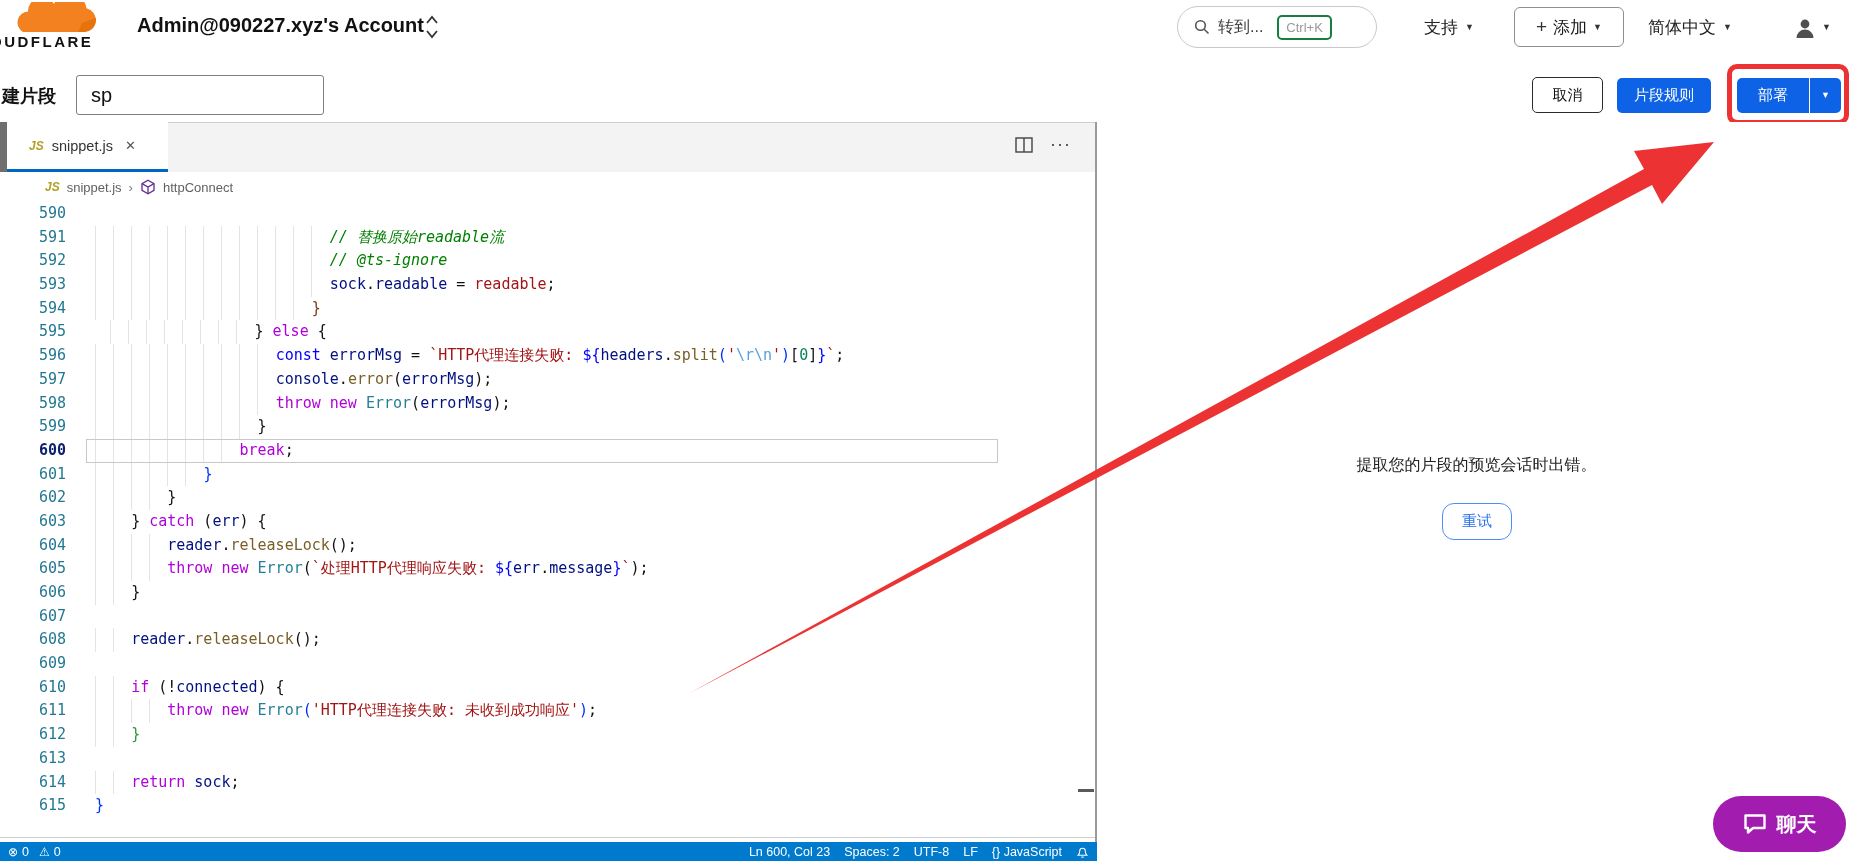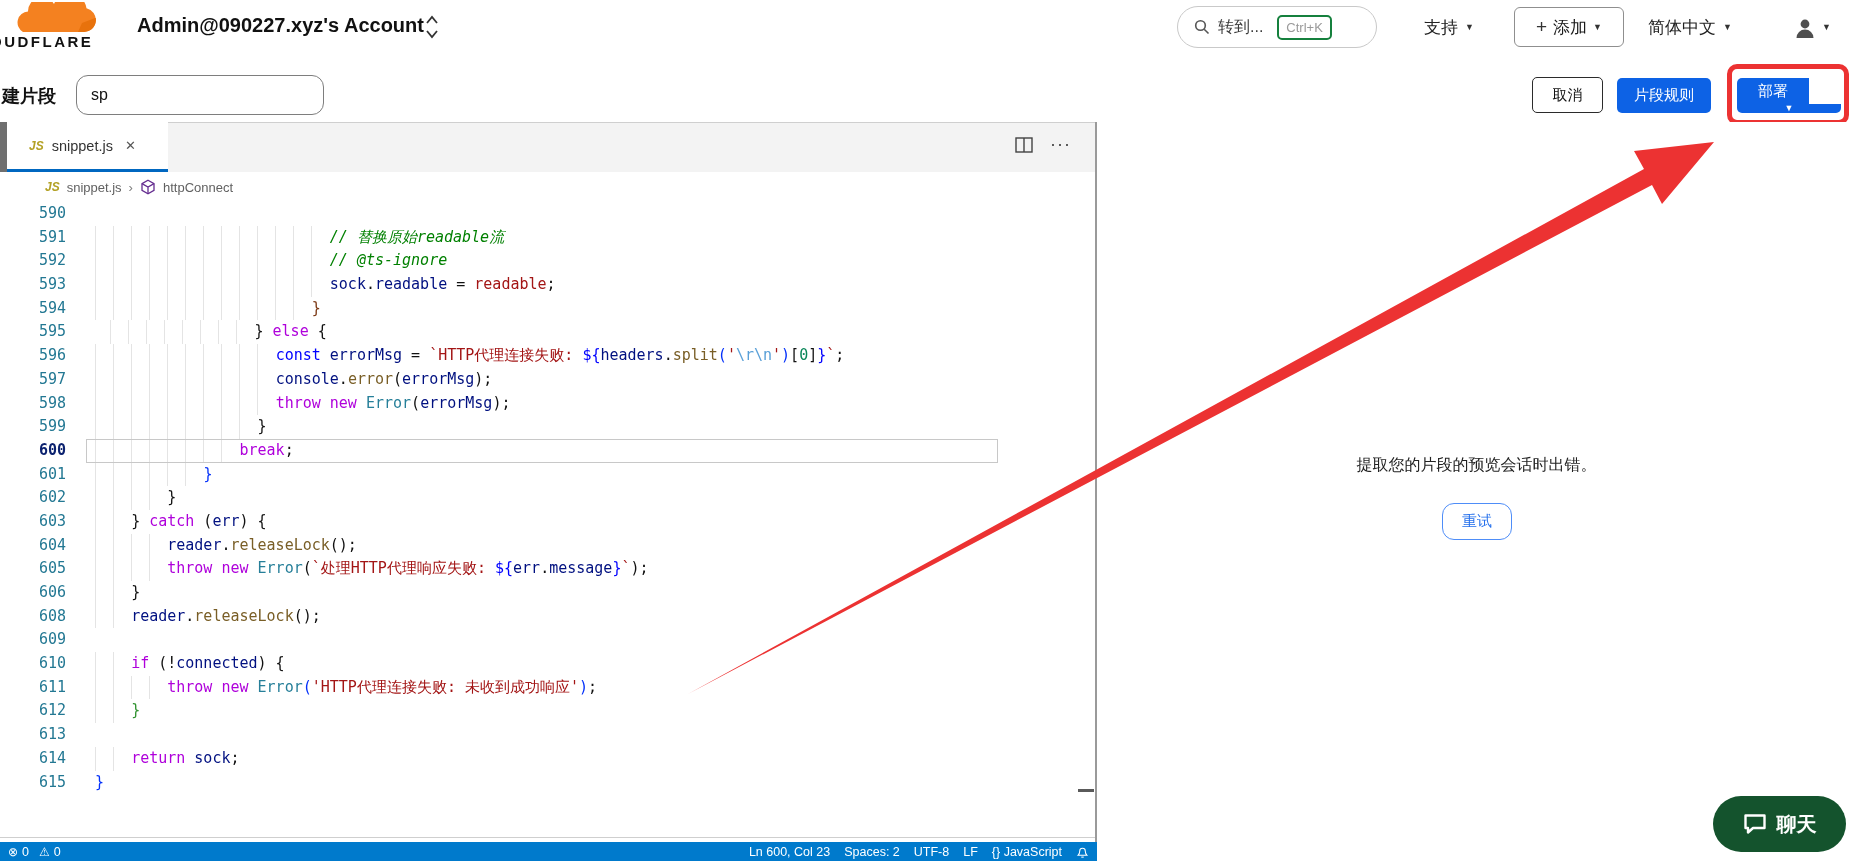--- a/index.html
+++ b/index.html
@@ -19,27 +19,27 @@
   .kbd{margin-left:14px;border:2px solid #15803d;border-radius:5px;color:#9a9a9a;font-size:13px;padding:3px 7px;}
   .menu-item{top:0;height:55px;display:flex;align-items:center;font-size:17px;color:#222;gap:7px;}
   .caret{font-size:9px;color:#333;line-height:1;}
   .add-box{left:1514px;top:7px;width:108px;height:38px;border:1px solid #8f8f8f;border-radius:6px;
      display:flex;align-items:center;justify-content:center;font-size:17px;gap:6px;background:#fff;}
   .plus{font-size:19px;color:#333;font-weight:400;}
 
   
   .toolbar{left:0;top:55px;width:1856px;height:67px;background:#fff;border-bottom:1px solid #d8d8d8;}
   .page-label{left:2px;top:84px;font-size:18px;font-weight:700;color:#111;}
-  .name-input{left:76px;top:75px;width:248px;height:40px;border:1px solid #7e7e7e;border-radius:12px;
-     font-size:16px;padding:0 14px;box-sizing:border-box;color:#111;font-family:"Liberation Sans",sans-serif;}
+  .name-input{left:76px;top:75px;width:248px;height:40px;border:1px solid #7e7e7e;border-radius:3px;
+     font-size:20px;padding:0 14px;box-sizing:border-box;color:#111;font-family:"Liberation Sans",sans-serif;}
   .btn{display:flex;align-items:center;justify-content:center;font-size:15px;border-radius:5px;box-sizing:border-box;cursor:pointer;}
   .btn-cancel{left:1532px;top:77px;width:71px;height:36px;background:#fff;border:1.5px solid #2b2b2b;color:#111;}
   .btn-blue{background:#0d62e5;color:#fff;border:none;}
   .btn-rules{left:1617px;top:78px;width:94px;height:35px;}
-  .deploy-group{left:1737px;top:78px;width:104px;height:35px;display:flex;overflow:hidden;border-radius:5px;flex-direction:column;}
+  .deploy-group{left:1737px;top:78px;width:104px;height:35px;display:flex;overflow:hidden;border-radius:5px;}
   .deploy-main{width:72px;height:35px;background:#0d62e5;color:#fff;display:flex;align-items:center;justify-content:center;font-size:15px;}
   .deploy-sep{width:1px;background:rgba(255,255,255,.55);}
   .deploy-caret{flex:1;background:#0d62e5;color:#fff;display:flex;align-items:center;justify-content:center;}
   .red-box{left:1727px;top:64px;width:122px;height:61px;border:5px solid #ec3232;border-radius:10px;box-sizing:border-box;}
 
   
   .tabbar{left:0;top:122px;width:1097px;height:50px;background:#f3f3f3;border-top:1px solid #cfcfcf;box-sizing:border-box;}
   .edge-strip{left:0;top:122px;width:7px;height:50px;background:#6f6f6f;}
   .tab{left:7px;top:122px;width:161px;height:50px;background:#fff;display:flex;align-items:center;
        padding-left:22px;box-sizing:border-box;gap:8px;border-bottom:3px solid #0067c0;}
@@ -76,21 +76,21 @@
   .sb-left{gap:4px;}
   .sb-ico{font-size:12px;}
 
   
   .preview-panel{left:1097px;top:122px;width:759px;height:739px;background:#fff;}
   .err-msg{left:1097px;top:455px;width:759px;text-align:center;font-size:16px;color:#222;}
   .btn-retry{left:1442px;top:503px;width:70px;height:37px;background:#fff;border:1px solid #4e8df8;
      border-radius:12px;color:#2570ec;font-size:15px;}
 
   
-  .chat-btn{left:1713px;top:796px;width:133px;height:56px;background:#14532d;border-radius:28px;
+  .chat-btn{left:1713px;top:796px;width:133px;height:56px;background:#a21caf;border-radius:28px;
      display:flex;align-items:center;justify-content:center;gap:10px;color:#fff;font-size:20px;font-weight:700;}
 
   
   .anno{left:0;top:0;width:1856px;height:861px;pointer-events:none;}
 </style>
 </head>
 <body>
 
 <div id="app">
 
@@ -199,20 +199,21 @@
         <div class="cl-row"><span class="ln">597</span><span class="lc" style="background-size: 163px 100%;"><span class="tk-p">                    </span><span class="tk-v">console</span><span class="tk-p">.</span><span class="tk-f">error</span><span class="tk-p">(</span><span class="tk-v">errorMsg</span><span class="tk-p">);</span></span></div>
         <div class="cl-row"><span class="ln">598</span><span class="lc" style="background-size: 163px 100%;"><span class="tk-p">                    </span><span class="tk-k">throw</span><span class="tk-p"> </span><span class="tk-k">new</span><span class="tk-p"> </span><span class="tk-cl">Error</span><span class="tk-p">(</span><span class="tk-v">errorMsg</span><span class="tk-p">);</span></span></div>
         <div class="cl-row"><span class="ln">599</span><span class="lc" style="background-size: 145px 100%;"><span class="tk-p">                  </span><span class="tk-p">}</span></span></div>
         <div class="cl-row"><div class="cur-line"></div><span class="ln ln-cur">600</span><span class="lc" style="background-size: 127px 100%;"><span class="tk-p">                </span><span class="tk-k">break</span><span class="tk-p">;</span></span></div>
         <div class="cl-row"><span class="ln">601</span><span class="lc" style="background-size: 91px 100%;"><span class="tk-p">            </span><span class="tk-bb">}</span></span></div>
         <div class="cl-row"><span class="ln">602</span><span class="lc" style="background-size: 55px 100%;"><span class="tk-p">        </span><span class="tk-p">}</span></span></div>
         <div class="cl-row"><span class="ln">603</span><span class="lc" style="background-size: 19px 100%;"><span class="tk-p">    </span><span class="tk-p">} </span><span class="tk-k">catch</span><span class="tk-p"> (</span><span class="tk-v">err</span><span class="tk-p">) {</span></span></div>
         <div class="cl-row"><span class="ln">604</span><span class="lc" style="background-size: 55px 100%;"><span class="tk-p">        </span><span class="tk-v">reader</span><span class="tk-p">.</span><span class="tk-f">releaseLock</span><span class="tk-p">();</span></span></div>
         <div class="cl-row"><span class="ln">605</span><span class="lc" style="background-size: 55px 100%;"><span class="tk-p">        </span><span class="tk-k">throw</span><span class="tk-p"> </span><span class="tk-k">new</span><span class="tk-p"> </span><span class="tk-cl">Error</span><span class="tk-p">(</span><span class="tk-s">`处理HTTP代理响应失败: </span><span class="tk-td">${</span><span class="tk-v">err</span><span class="tk-p">.</span><span class="tk-v">message</span><span class="tk-td">}</span><span class="tk-s">`</span><span class="tk-p">);</span></span></div>
         <div class="cl-row"><span class="ln">606</span><span class="lc" style="background-size: 19px 100%;"><span class="tk-p">    </span><span class="tk-p">}</span></span></div>
+        <div class="cl-row"><span class="ln">607</span><span class="lc" style="background-size: 19px 100%;"></span></div>
         <div class="cl-row"><span class="ln">608</span><span class="lc" style="background-size: 19px 100%;"><span class="tk-p">    </span><span class="tk-v">reader</span><span class="tk-p">.</span><span class="tk-f">releaseLock</span><span class="tk-p">();</span></span></div>
         <div class="cl-row"><span class="ln">609</span><span class="lc" style="background-size: 19px 100%;"></span></div>
         <div class="cl-row"><span class="ln">610</span><span class="lc" style="background-size: 19px 100%;"><span class="tk-p">    </span><span class="tk-k">if</span><span class="tk-p"> (!</span><span class="tk-v">connected</span><span class="tk-p">) {</span></span></div>
         <div class="cl-row"><span class="ln">611</span><span class="lc" style="background-size: 55px 100%;"><span class="tk-p">        </span><span class="tk-k">throw</span><span class="tk-p"> </span><span class="tk-k">new</span><span class="tk-p"> </span><span class="tk-cl">Error</span><span class="tk-bb">(</span><span class="tk-s">'HTTP代理连接失败: 未收到成功响应'</span><span class="tk-bb">)</span><span class="tk-p">;</span></span></div>
         <div class="cl-row"><span class="ln">612</span><span class="lc" style="background-size: 19px 100%;"><span class="tk-p">    </span><span class="tk-bg">}</span></span></div>
         <div class="cl-row"><span class="ln">613</span><span class="lc" style="background-size: 1px 100%;"></span></div>
         <div class="cl-row"><span class="ln">614</span><span class="lc" style="background-size: 19px 100%;"><span class="tk-p">    </span><span class="tk-k">return</span><span class="tk-p"> </span><span class="tk-v">sock</span><span class="tk-p">;</span></span></div>
         <div class="cl-row"><span class="ln">615</span><span class="lc"><span class="tk-bb">}</span></span></div>
       </div>
   </div>

